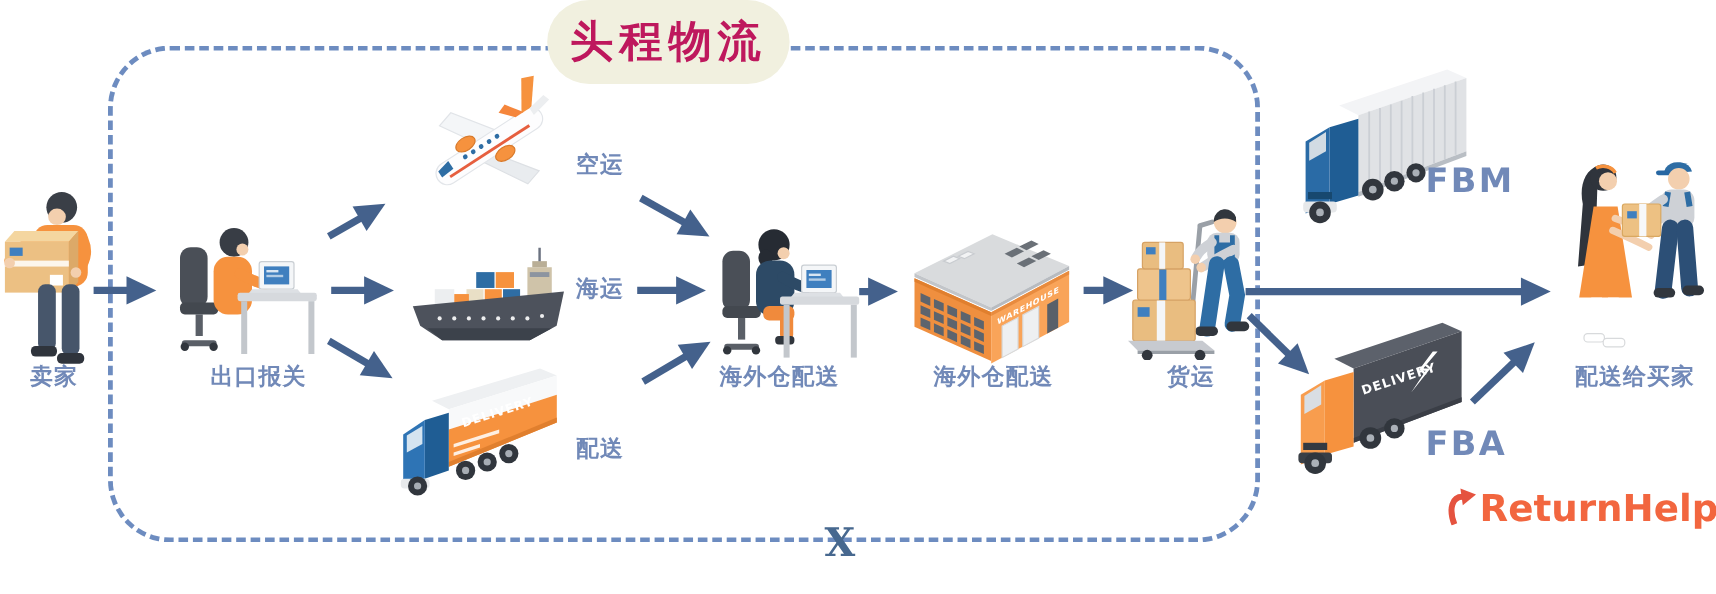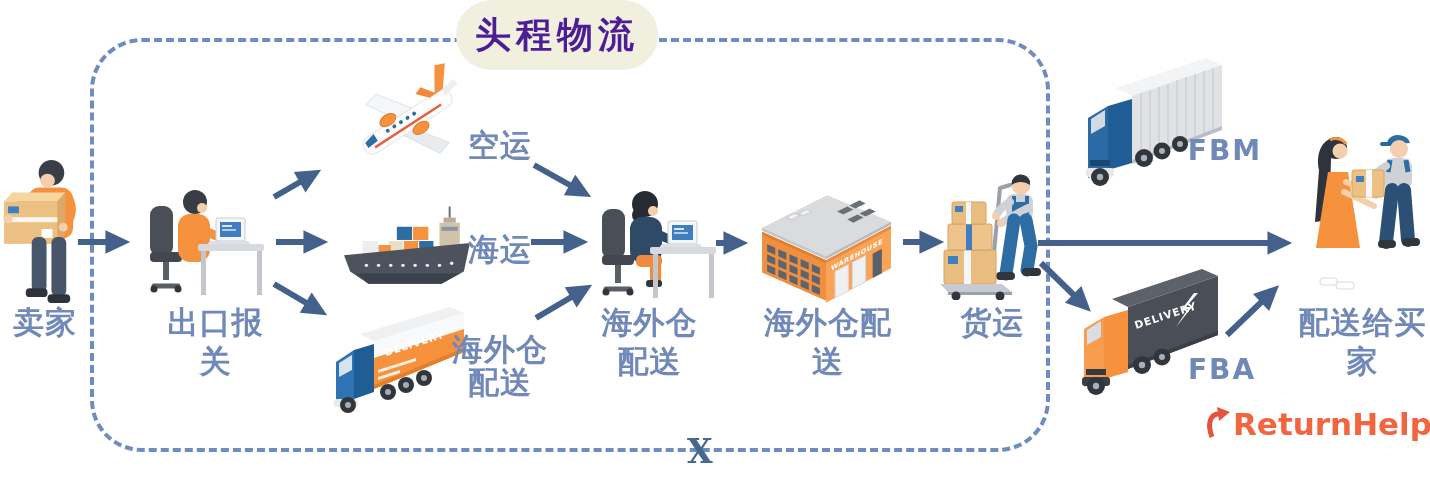--- a/index.html
+++ b/index.html
@@ -10,32 +10,32 @@
   .dashed-frame {
     position:absolute; left:90px; top:38px; width:952px; height:406px;
     border:4px dashed #6d8cc0; border-radius:52px;
   }
   .title-pill {
     position:absolute; left:456px; top:0px; width:202px; height:70px;
     background:#f1f0df; border-radius:38px;
     display:flex; align-items:center; justify-content:center; z-index:3;
   }
   .title-pill span {
-    font-size:36px; font-weight:bold; color:#4c1d95; letter-spacing:5px;
+    font-size:36px; font-weight:bold; color:#be185d; letter-spacing:5px;
   }
   .x-mark {
     position:absolute; left:687px; top:432px; z-index:3;
     font-family:"DejaVu Serif","Liberation Serif",serif;
     font-size:33px; font-weight:bold; color:#47688f;
   }
   .illus { position:absolute; }
   .arrows { position:absolute; left:0; top:0; z-index:2; }
   .node-label {
     position:absolute; color:#7189b8; font-weight:bold; text-align:center;
-    font-size:31px; letter-spacing:1px; line-height:1.25; z-index:2;
+    font-size:19px; letter-spacing:1px; line-height:1.25; z-index:2;
   }
   .lbl-en { font-size:28px; letter-spacing:2px; }
   .lbl-sub { font-size:20px; letter-spacing:0; }
   .logo {
     position:absolute; left:1205px; top:406px; display:flex;
     align-items:flex-start; gap:2px; z-index:2;
   }
   .logo-text { font-size:31px; font-weight:bold; color:#f2663f; }
 </style>
 </head>
@@ -179,21 +179,20 @@
     <rect x="4" y="99" width="24" height="8" rx="3" fill="#e8eaec"></rect>
     <circle cx="18" cy="105" r="8" fill="#31363d"></circle>
       <circle cx="18" cy="105" r="3" fill="#a7adb4"></circle>
     <circle cx="58" cy="92" r="8" fill="#31363d"></circle>
       <circle cx="58" cy="92" r="3" fill="#a7adb4"></circle>
     <circle cx="76" cy="85" r="8" fill="#31363d"></circle>
       <circle cx="76" cy="85" r="3" fill="#a7adb4"></circle>
     <circle cx="94" cy="78" r="8" fill="#31363d"></circle>
       <circle cx="94" cy="78" r="3" fill="#a7adb4"></circle>
   </svg>
-  <div class="node-label" style="left:448px; top:330px; width:104px;">海外仓</div>
   <div class="node-label" style="left:448px; top:363px; width:104px;">配送</div>
 
   <svg class="illus" style="left:600px; top:185px;" width="118" height="118" viewBox="0 0 118 118">
     <rect x="2" y="24" width="23" height="50" rx="9" fill="#4a4f57"></rect>
     <rect x="2" y="70" width="32" height="10" rx="4" fill="#43484f"></rect>
     <rect x="15" y="80" width="6" height="18" fill="#5a5f67"></rect>
     <path d="M6,104 L30,104" stroke="#5a5f67" stroke-width="5" stroke-linecap="round"></path>
     <circle cx="6" cy="107" r="3.5" fill="#31363d"></circle>
       <circle cx="30" cy="107" r="3.5" fill="#31363d"></circle>
     <circle cx="45" cy="19" r="13" fill="#262b33"></circle>

